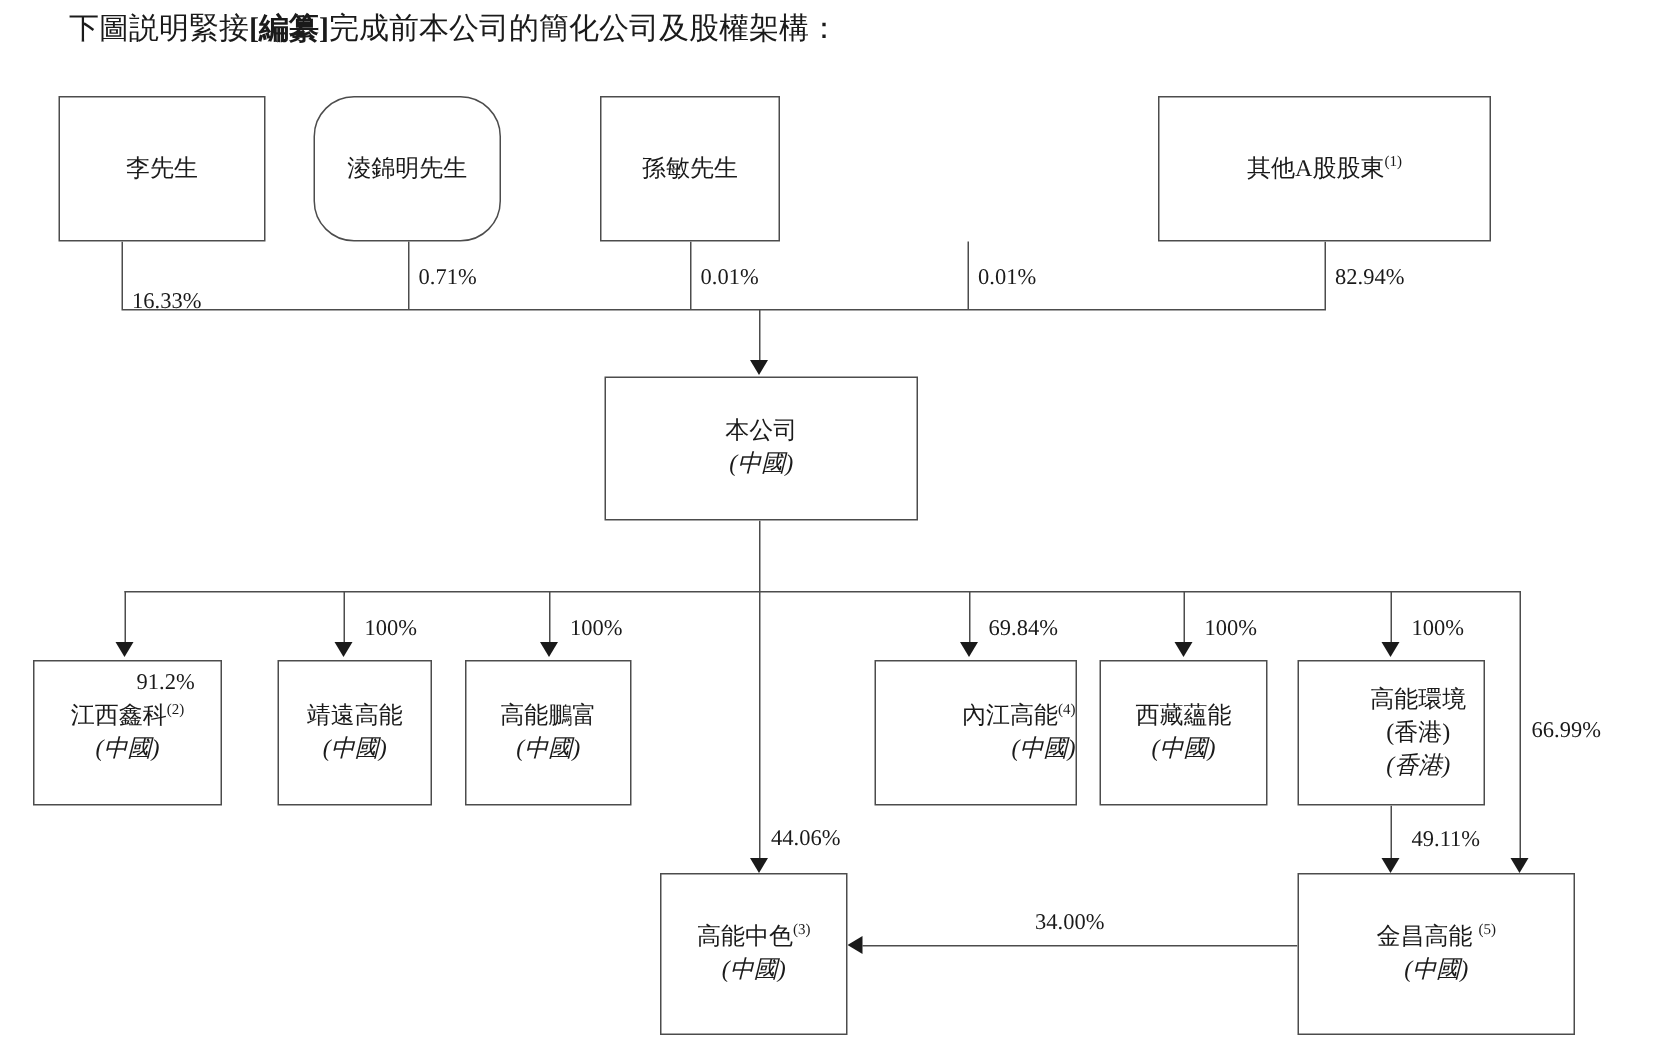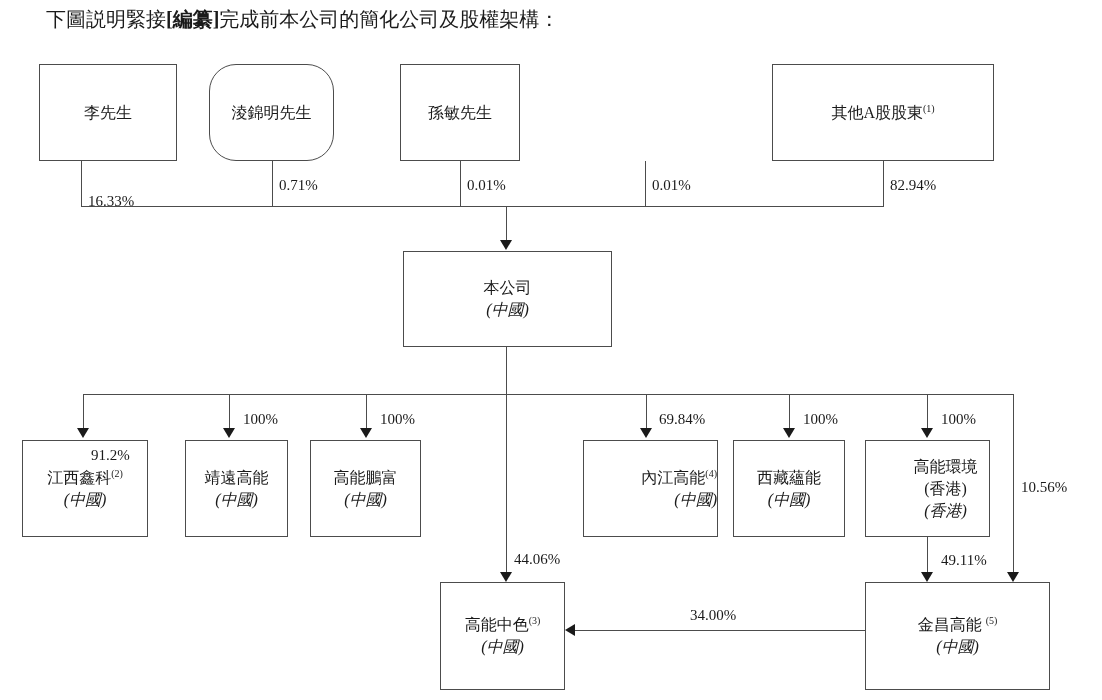--- a/index.html
+++ b/index.html
@@ -163,21 +163,21 @@
   <div class="vline" style="left:789px; top:394px; height:36px;"></div>
   <div class="arrow-down" style="left:783px; top:428px;"></div>
   <div class="pct" style="left:803px; top:410px;">100%</div>
 
   <div class="vline" style="left:927px; top:394px; height:36px;"></div>
   <div class="arrow-down" style="left:921px; top:428px;"></div>
   <div class="pct" style="left:941px; top:410px;">100%</div>
 
   <div class="vline" style="left:1013px; top:394px; height:182px;"></div>
   <div class="arrow-down" style="left:1007px; top:572px;"></div>
-  <div class="pct" style="left:1021px; top:478px;">10.56%</div>
+  <div class="pct" style="left:1021px; top:478px;">66.99%</div>
 
   <div class="vline" style="left:506px; top:394px; height:182px;"></div>
   <div class="arrow-down" style="left:500px; top:572px;"></div>
   <div class="pct" style="left:514px; top:550px;">44.06%</div>
 
   <div class="node" style="left:22px;  top:440px; width:126px; height:97px;">
     <span class="ln"><span>江西鑫科</span><sup>(2)</sup></span>
     <span class="ln ital">(中國)</span>
   </div>
 

